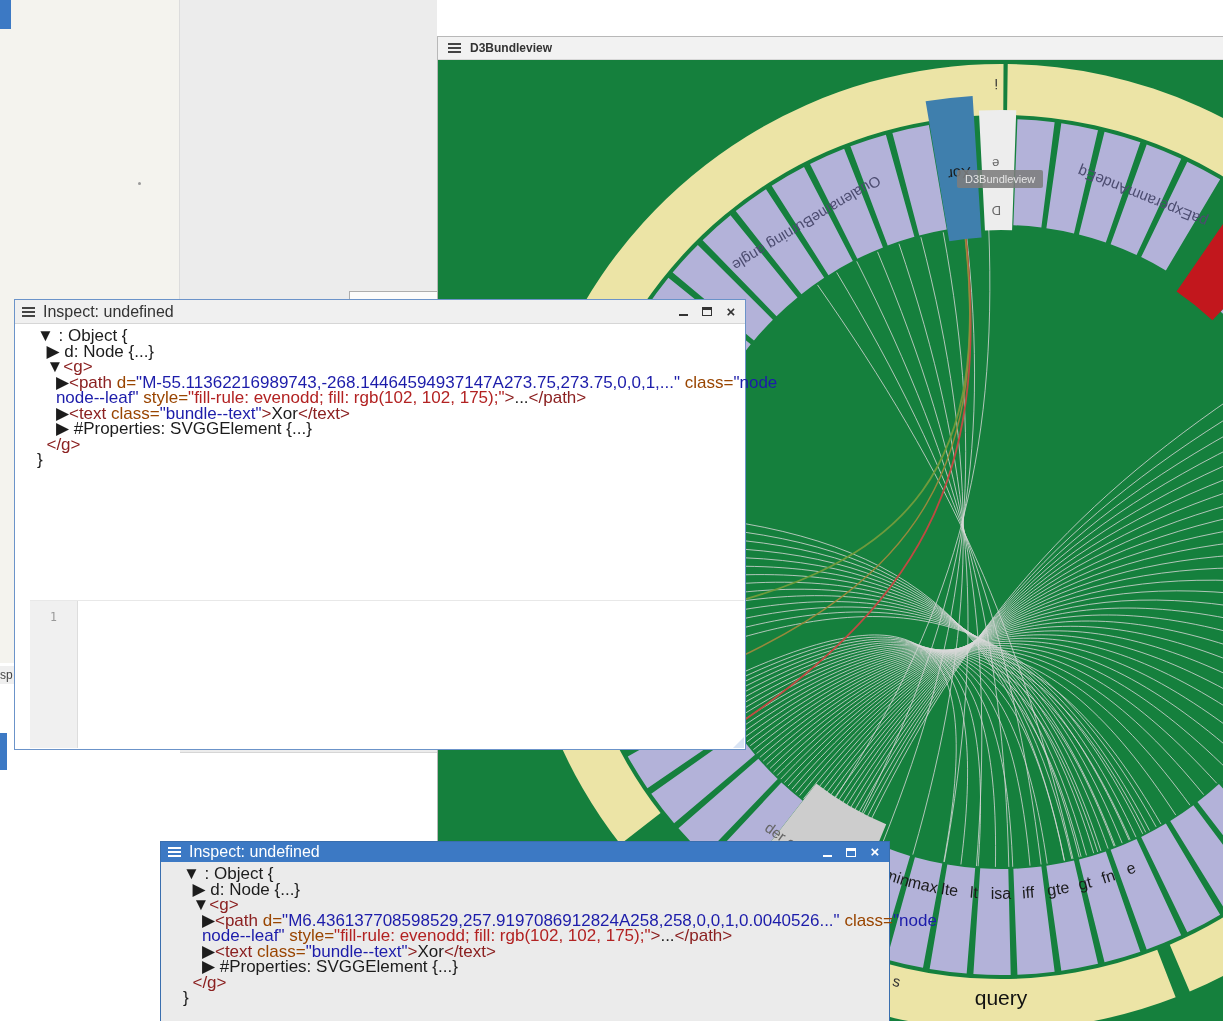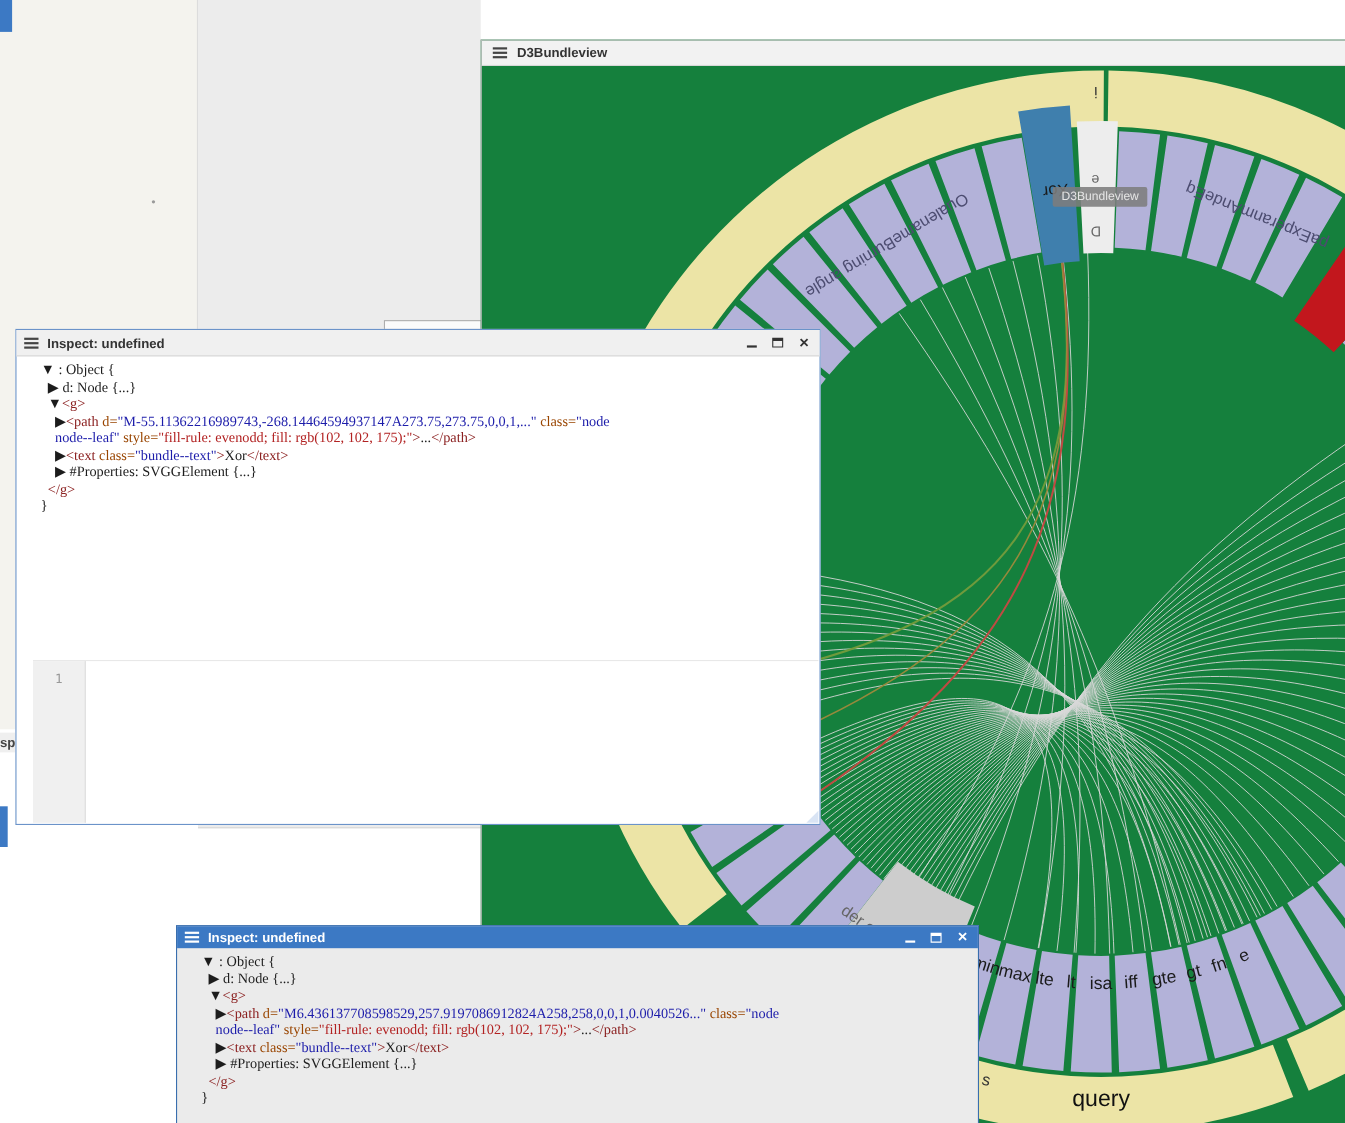--- a/index.html
+++ b/index.html
@@ -8,21 +8,21 @@
   .abs{position:absolute;box-sizing:border-box}
 
   
   #panel-a{left:0;top:0;width:180px;height:663px;background:#f4f3ee;border-right:1px solid #dcdcdc;z-index:1}
   #panel-b{left:180px;top:0;width:257px;height:753px;background:#ececec;border-bottom:1px solid #d6d6d6;z-index:1}
   #frag-dot{left:138px;top:182px;width:3px;height:3px;background:#9a9a9a;border-radius:50%;z-index:2}
   #frag-winline{left:349px;top:291px;width:89px;height:9px;background:#fbfbfb;border:1px solid #adadad;z-index:3}
   #frag-topleft-blue{left:0;top:0;width:11px;height:29px;background:#3c79c4;z-index:4}
   #frag-left-blue{left:0;top:733px;width:7px;height:37px;background:#3c79c4;z-index:4}
   #frag-sp{left:0;top:666px;width:14px;height:18px;overflow:hidden;background:#efefef;
-           font-size:12px;font-weight:bold;color:#444;line-height:18px;z-index:4}
+           font-size:12px;font-weight:normal;color:#444;line-height:18px;z-index:4}
 
   
   #bundleview{left:437px;top:36px;width:786px;height:985px;background:#15803d;
               border-left:1px solid #b8b8b8;border-top:1px solid #b8b8b8;z-index:10}
   .bv-titlebar{height:22px;background:#f2f2f2;border-bottom:1px solid #d8d8d8;
                display:flex;align-items:center;gap:9px;padding:0 10px}
   .bv-title{font-size:12px;font-weight:bold;color:#333}
   .bv-content{position:relative;width:100%;height:962px;overflow:hidden}
   #viz{position:absolute;left:0;top:0}
   #viz text{font-family:"Liberation Sans",sans-serif}
@@ -34,27 +34,27 @@
           box-shadow:0 -4px 0 currentColor,0 4px 0 currentColor;margin:4px 0;flex:none;color:#444}
   .burger.light{color:#fff}
   .wbtns{display:flex;align-items:center;gap:10px}
   .wbtn{width:14px;height:14px;display:flex;align-items:center;justify-content:center;cursor:default}
   .glyph-min{width:9px;height:2px;background:currentColor;margin-top:7px}
   .glyph-max{width:10px;height:9px;border:2px solid currentColor;border-width:3px 1px 1px 1px;box-sizing:border-box}
   .glyph-close{font-size:15px;font-weight:bold;line-height:14px}
 
   
   .inspector .tbar{display:flex;align-items:center;gap:8px;padding:0 7px}
-  .inspector .title{flex:1;font-size:12px;font-weight:bold}
+  .inspector .title{flex:1;font-size:16px;font-weight:normal}
   #insp1{left:14px;top:299px;width:732px;height:451px;background:#fff;border:1px solid #6b93c9;z-index:20}
   #insp1 .tbar{height:23px;background:#f0f0f0;border-bottom:1px solid #d6d6d6;color:#333}
   #insp2{left:160px;top:841px;width:730px;height:200px;background:#ebebeb;border:1px solid #396eae;z-index:30}
   #insp2 .tbar{height:20px;background:#3c79c4;color:#fff}
 
-  .tree{font-family:Liberation Serif, serif;font-size:13px;line-height:15.5px;
+  .tree{font-family:Liberation Sans, sans-serif;font-size:17px;line-height:15.5px;
         white-space:pre;padding:4px 8px 0 22px;color:#1c1c1c}
   .c-p{color:#1c1c1c}.c-tag{color:#8b2020}.c-attr{color:#994500}.c-val{color:#1c1caa}.c-sty{color:#b22222}
 
   #insp1-editor{position:absolute;left:15px;right:1px;top:300px;bottom:1px;background:#fff;border-top:1px solid #e8e8e8}
   #insp1-editor .gutter{position:absolute;left:0;top:0;bottom:0;width:48px;background:#f0f0f0;
         border-right:1px solid #ddd;color:#999;font:11.5px "DejaVu Sans Mono",monospace;
         text-align:center;padding-top:9px;box-sizing:border-box}
   .grip{position:absolute;right:1px;bottom:1px;width:0;height:0;
         border-left:11px solid transparent;border-bottom:11px solid #d9e4f4}
 </style>

